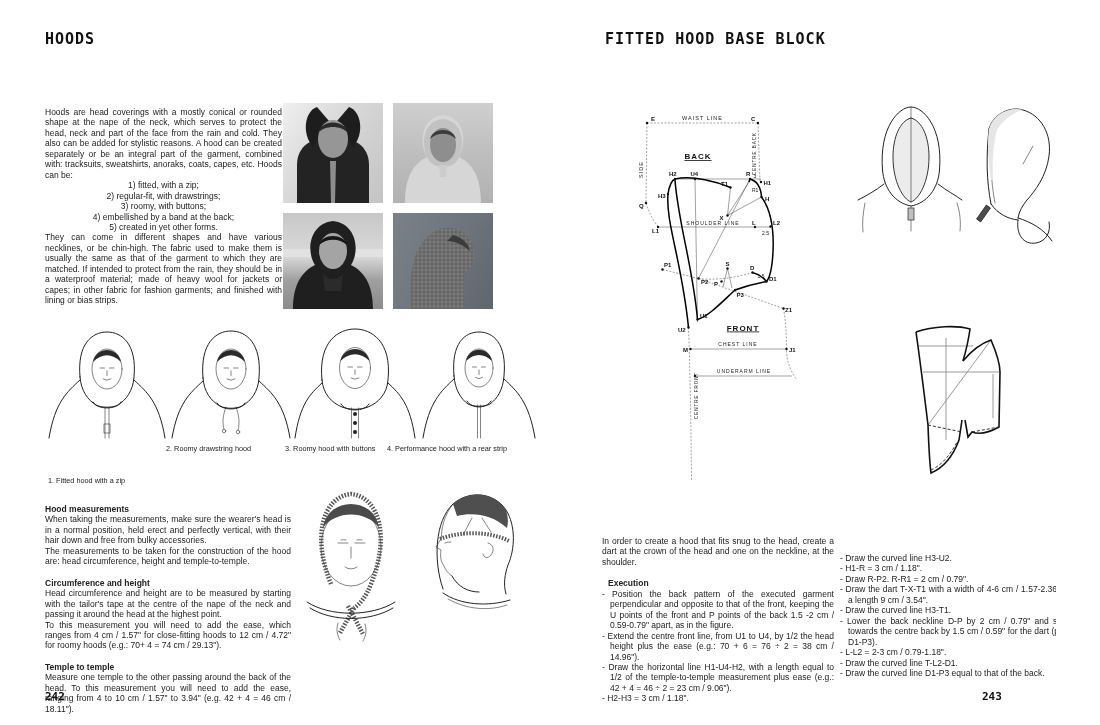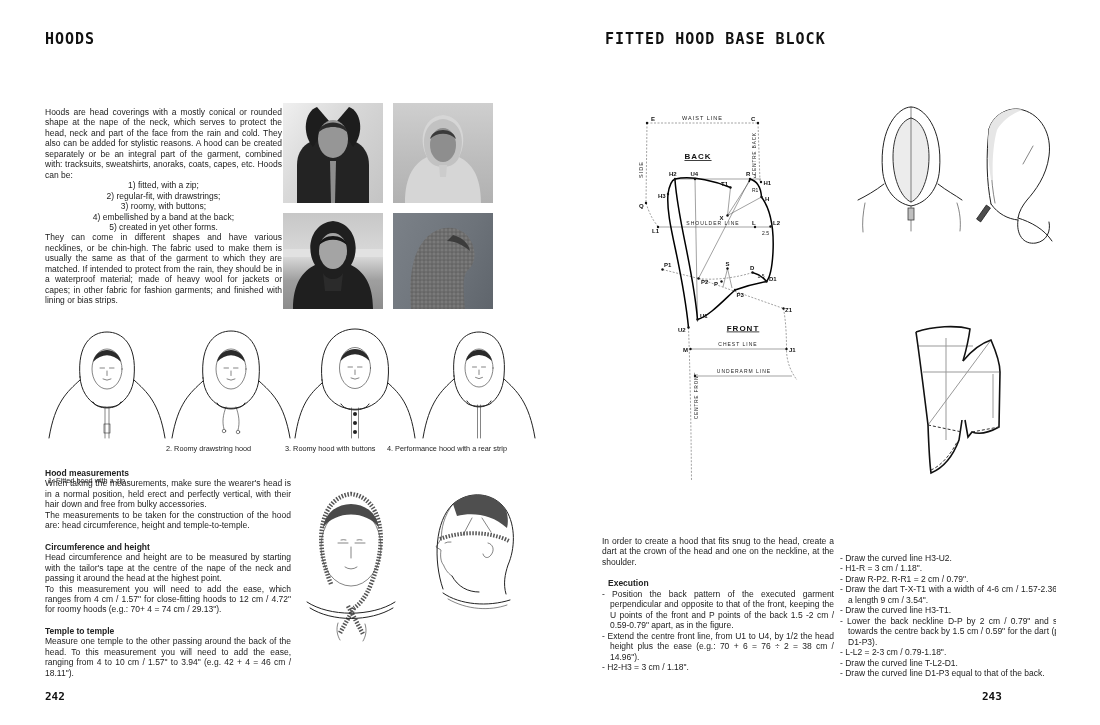--- a/index.html
+++ b/index.html
@@ -2,21 +2,21 @@
 <html><head>
 <meta charset="utf-8">
 <style>
   html,body{margin:0;padding:0;background:#ffffff;}
   #spread{position:relative;width:1056px;height:725px;background:#fff;
           font-family:"Liberation Sans",sans-serif;color:#1a1a1a;overflow:hidden;}
   .pgtitle{position:absolute;font-family:"DejaVu Sans Mono","Liberation Sans",sans-serif;
            font-weight:bold;font-size:15px;letter-spacing:1px;color:#111;}
   .txt{position:absolute;font-size:8.5px;line-height:1.23;text-align:justify;color:#222;}
   .txt p{margin:0 0 0 0;}
-  .h{font-weight:bold;}
+  .h{font-weight:bold;margin-top:36px;}
   .sechead{font-weight:bold;margin-top:8px;}
   .cap{position:absolute;font-size:7.3px;color:#222;}
   .pgnum{position:absolute;font-family:"DejaVu Sans Mono","Liberation Sans",sans-serif;
          font-weight:bold;font-size:11px;color:#111;}
   .bullets div{padding-left:8px;text-indent:-8px;margin:0;}
   .photo{position:absolute;overflow:hidden;}
   svg{display:block;}
   .dash{fill:none;stroke:#444;stroke-width:1;stroke-dasharray:4 3;}
   .thin{fill:none;stroke:#444;stroke-width:1;}
   .thick{fill:none;stroke:#000;stroke-width:3;}
@@ -308,20 +308,21 @@
     <path fill="none" stroke="#111" stroke-width="1.6" d="M70,61 C79,50 89,43 98,40 C104,54 107,63 107,72 L106,127 C97,132 87,135 79,132 L75,137 L72,120"></path>
     <path fill="none" stroke="#333" stroke-width="1" stroke-dasharray="3 2" d="M35,125 L69,132 M79,132 L106,127 M38,170 C48,166 58,154 64,142"></path>
   </svg>
 
   <div class="txt" style="left:602px;top:536px;width:232px;">
     <p>In order to create a hood that fits snug to the head, create a dart at the crown of the head and one on the neckline, at the shoulder.</p>
     <div class="h" style="margin-top:11px;padding-left:6px;">Execution</div>
     <div class="bullets">
       <div>- Position the back pattern of the executed garment perpendicular and opposite to that of the front, keeping the U points of the front and P points of the back 1.5 -2 cm / 0.59-0.79" apart, as in the figure.</div>
       <div>- Extend the centre front line, from U1 to U4, by 1/2 the head height plus the ease (e.g.: 70 + 6 = 76 ÷ 2 = 38 cm / 14.96").</div>
+      <div>- Draw the horizontal line H1-U4-H2, with a length equal to 1/2 of the temple-to-temple measurement plus ease (e.g.: 42 + 4 = 46 ÷ 2 = 23 cm / 9.06").</div>
       <div>- H2-H3 = 3 cm / 1.18".</div>
     </div>
   </div>
 
   <div class="txt bullets" style="left:840px;top:516px;width:237px;margin-top:37px;">
     <div>- Draw the curved line H3-U2.</div>
     <div>- H1-R = 3 cm / 1.18".</div>
     <div>- Draw R-P2. R-R1 = 2 cm / 0.79".</div>
     <div>- Draw the dart T-X-T1 with a width of 4-6 cm / 1.57-2.36" and a length 9 cm / 3.54".</div>
     <div>- Draw the curved line H3-T1.</div>

